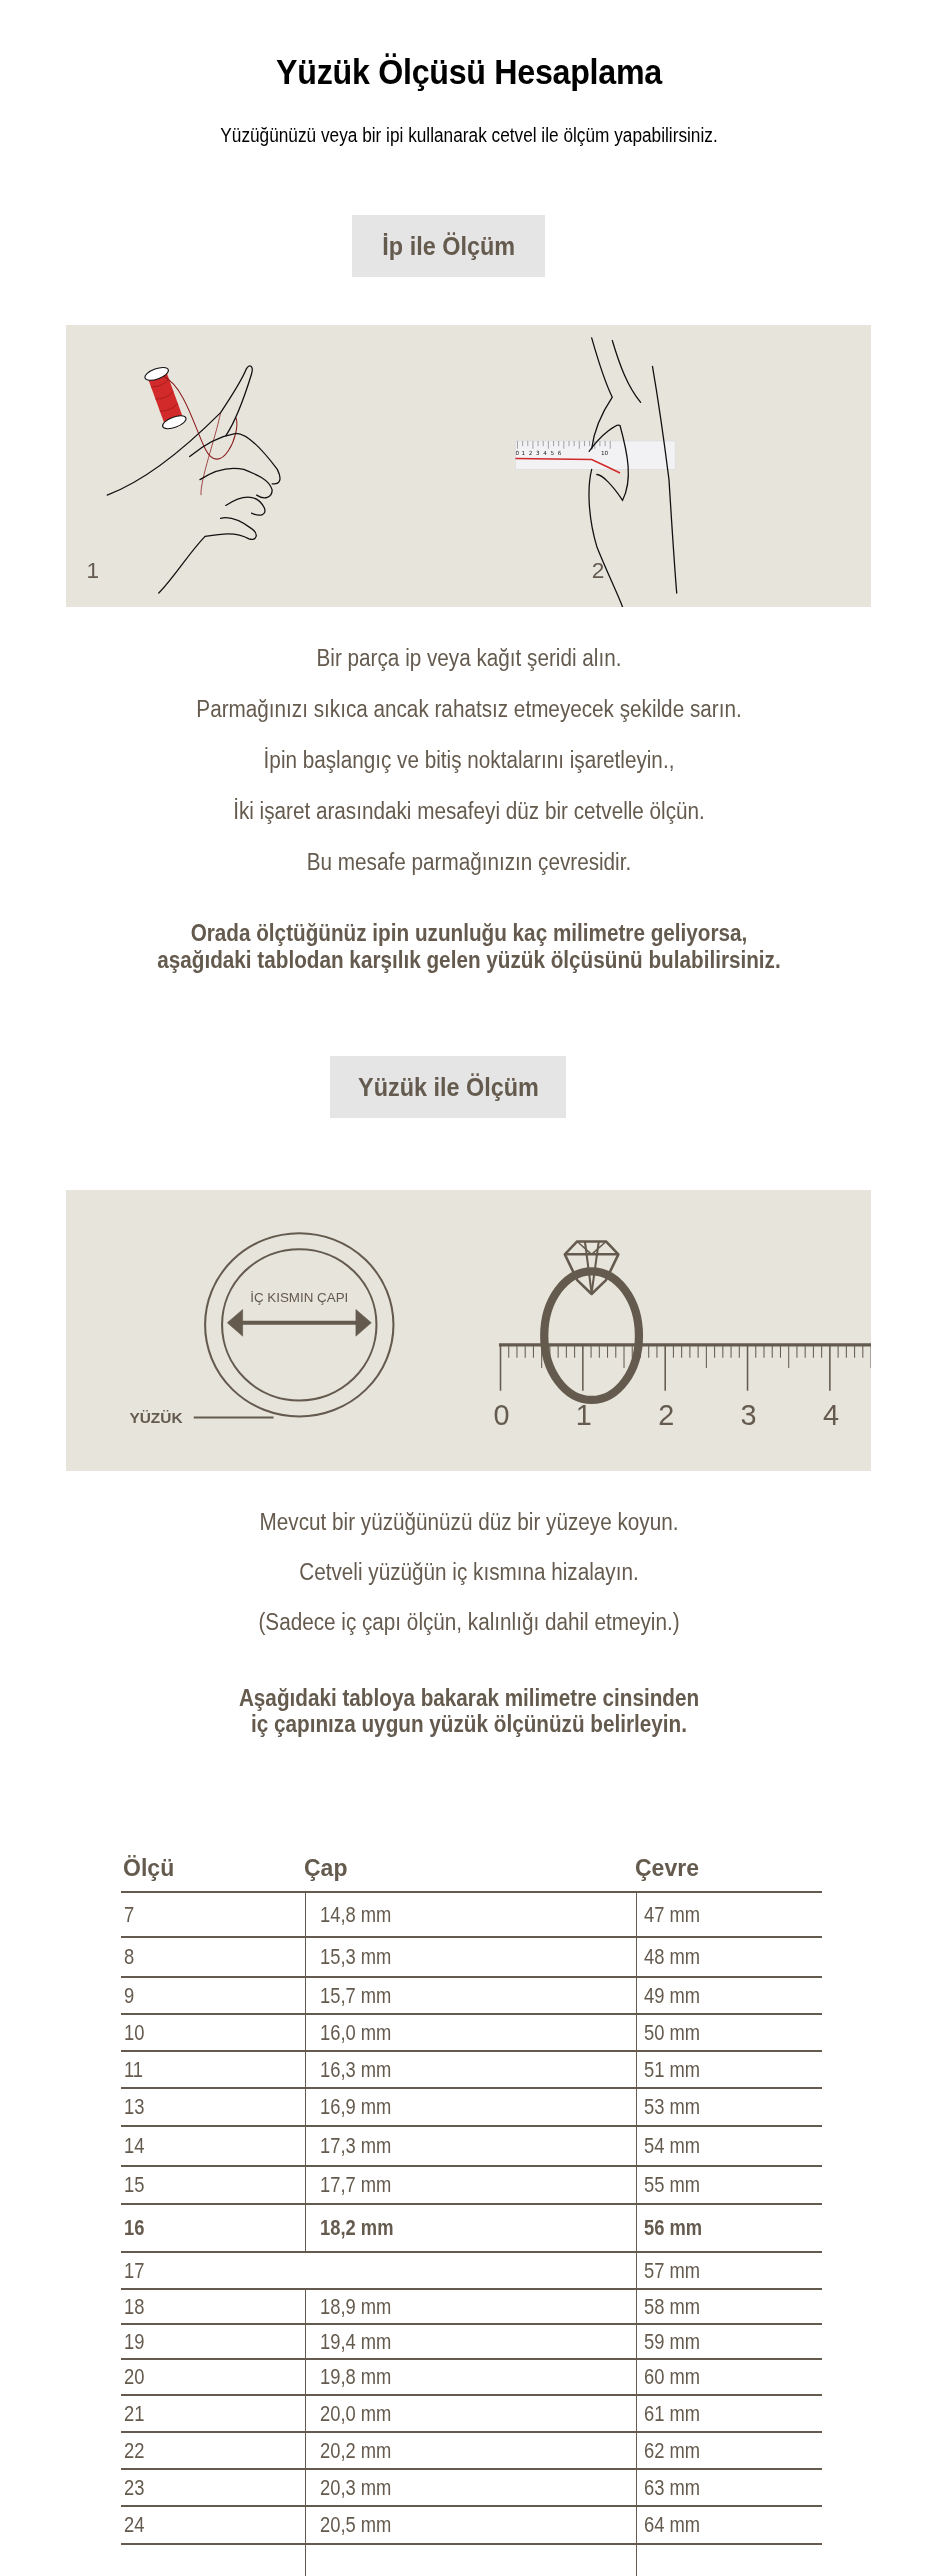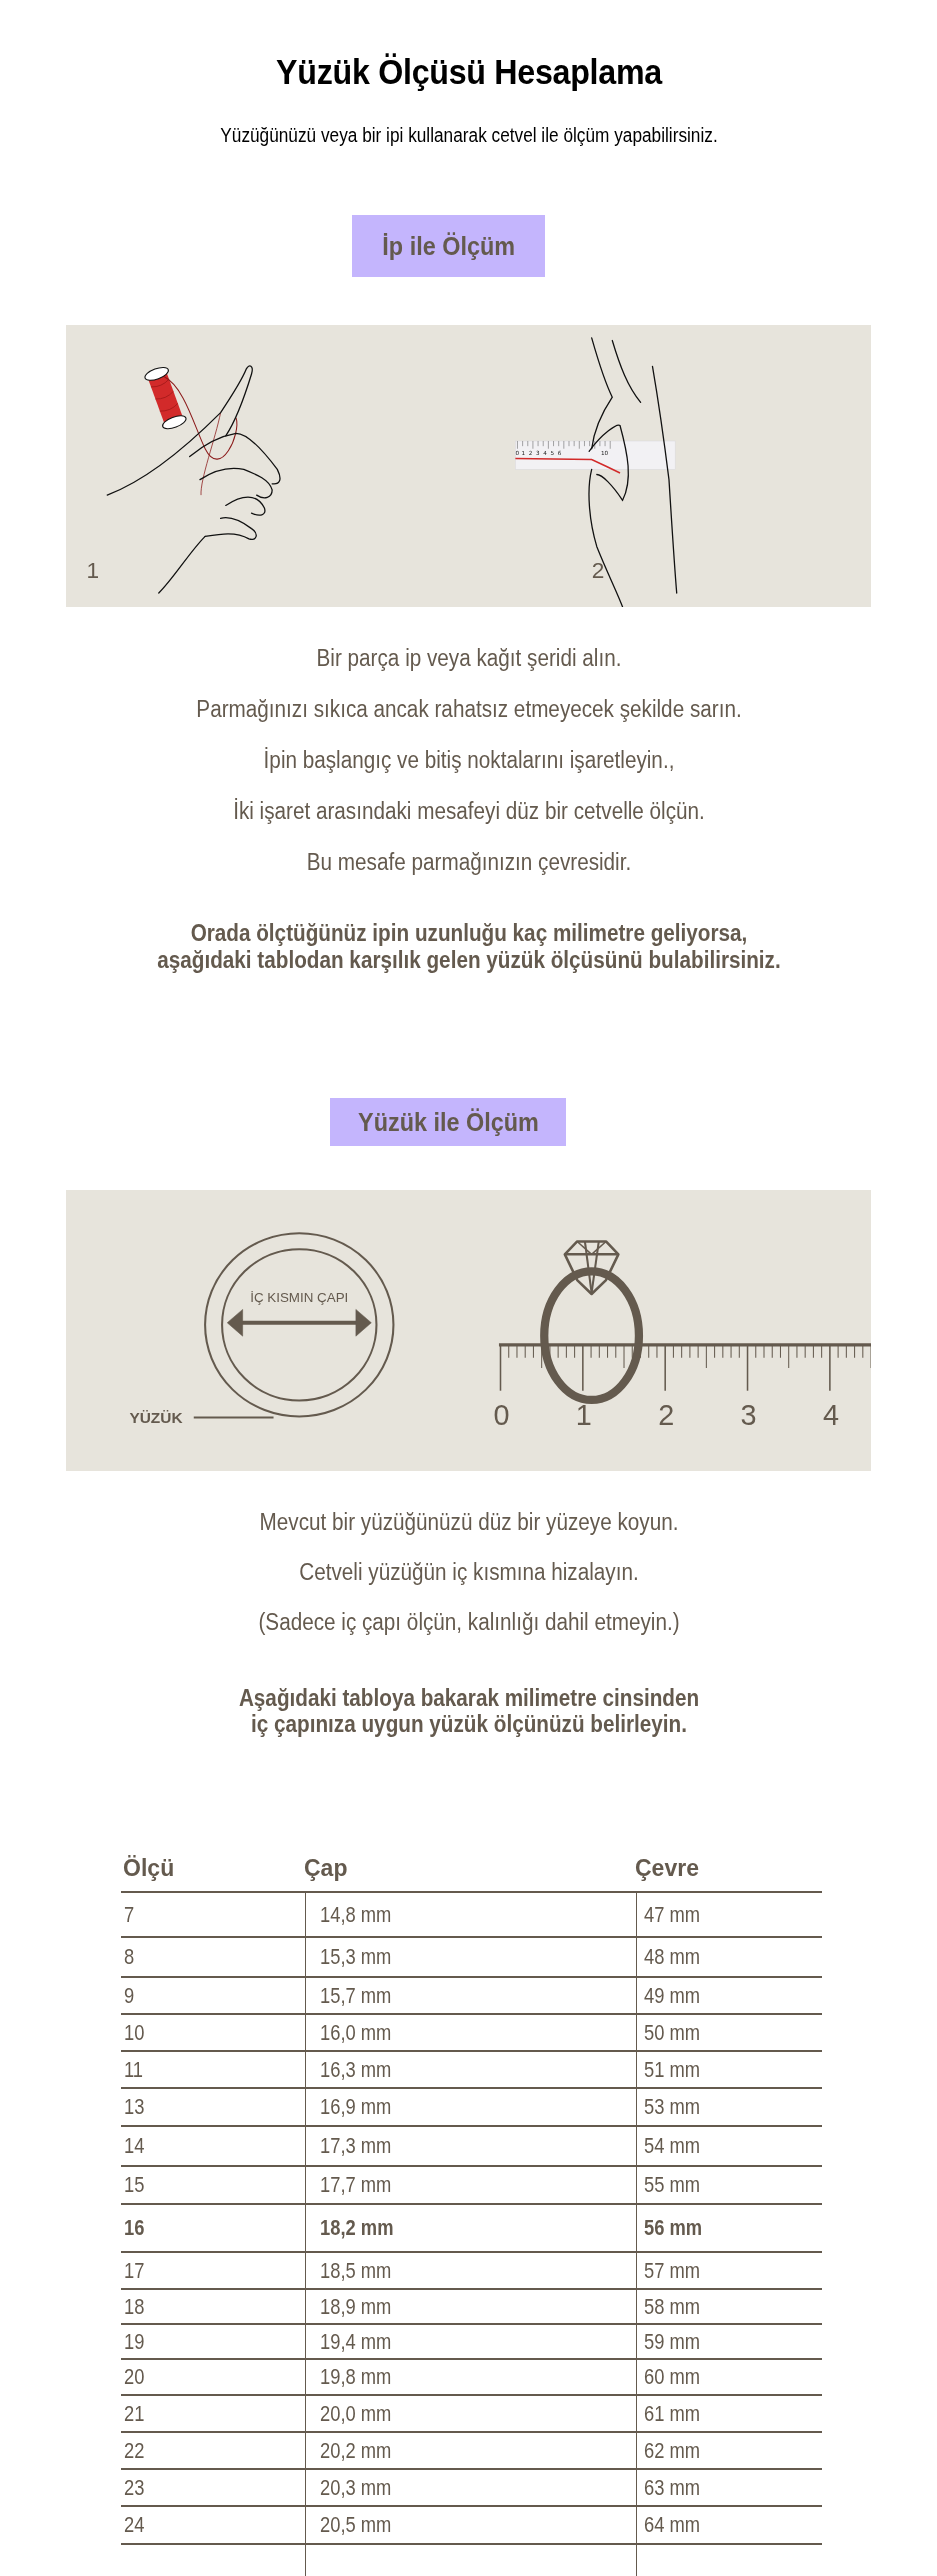--- a/index.html
+++ b/index.html
@@ -17,21 +17,21 @@
 
   #page-title {
     top: 52px; font-size: 35px; font-weight: bold; color: #000;
     letter-spacing: -0.3px; transform: scaleX(0.92); transform-origin: center;
   }
   #page-subtitle {
     top: 124px; font-size: 19.6px; color: #000; transform: scaleX(0.88); transform-origin: center;
   }
 
   .label-box {
-    background: #c4b5fd; color: #645A4E; font-weight: bold;
+    background: #e5e5e5; color: #645A4E; font-weight: bold;
     display: flex; align-items: center; justify-content: center;
     font-size: 26px; white-space: nowrap;
   }
   .label-box span { transform: scaleX(0.9); display: inline-block; }
 
   .panel { background: #E7E4DC; overflow: hidden; }
 
   .instr {
     font-size: 23px; color: #645A4E; transform: scaleX(0.9); transform-origin: center;
   }
@@ -134,21 +134,21 @@
 
 <p class="abs center-text instr" style="top:645px;">Bir parça ip veya kağıt şeridi alın.</p>
 <p class="abs center-text instr" style="top:696px;">Parmağınızı sıkıca ancak rahatsız etmeyecek şekilde sarın.</p>
 <p class="abs center-text instr" style="top:747px;">İpin başlangıç ve bitiş noktalarını işaretleyin.,</p>
 <p class="abs center-text instr" style="top:798px;">İki işaret arasındaki mesafeyi düz bir cetvelle ölçün.</p>
 <p class="abs center-text instr" style="top:849px;">Bu mesafe parmağınızın çevresidir.</p>
 
 <p class="abs center-text instr-bold" style="top:920px;">Orada ölçtüğünüz ipin uzunluğu kaç milimetre geliyorsa,</p>
 <p class="abs center-text instr-bold" style="top:947px;">aşağıdaki tablodan karşılık gelen yüzük ölçüsünü bulabilirsiniz.</p>
 
-<div class="abs label-box" style="left:330px; top:1098px; width:236px; height:48px;justify-content:center;">
+<div class="abs label-box" style="left:330px; top:1056px; width:236px; height:62px;justify-content:center;">
   <span>Yüzük ile Ölçüm</span>
 </div>
 
 <div class="abs panel" style="left:66px; top:1190px; width:805px; height:281px;padding-left:32px;">
   <svg width="805" height="281" viewBox="0 0 1562 546">
 
     <g fill="none" stroke="#645A4E">
       <ellipse cx="390" cy="262" rx="183" ry="178" stroke-width="4"></ellipse>
       <ellipse cx="390" cy="262" rx="150" ry="147" stroke-width="4"></ellipse>
     </g>
@@ -347,23 +347,20 @@
           <span>18,2 mm</span>
         </div>
         <div class="t-cell c3">
           <span>56 mm</span>
         </div>
       </div>
       <div class="t-row" style="height: 37px;">
         <div class="t-cell c1">
           <span>17</span>
         </div>
-        <div class="t-cell c2">
-          <span>18,5 mm</span>
-        </div>
         <div class="t-cell c3">
           <span>57 mm</span>
         </div>
       </div>
       <div class="t-row" style="height: 35px;">
         <div class="t-cell c1">
           <span>18</span>
         </div>
         <div class="t-cell c2">
           <span>18,9 mm</span>

